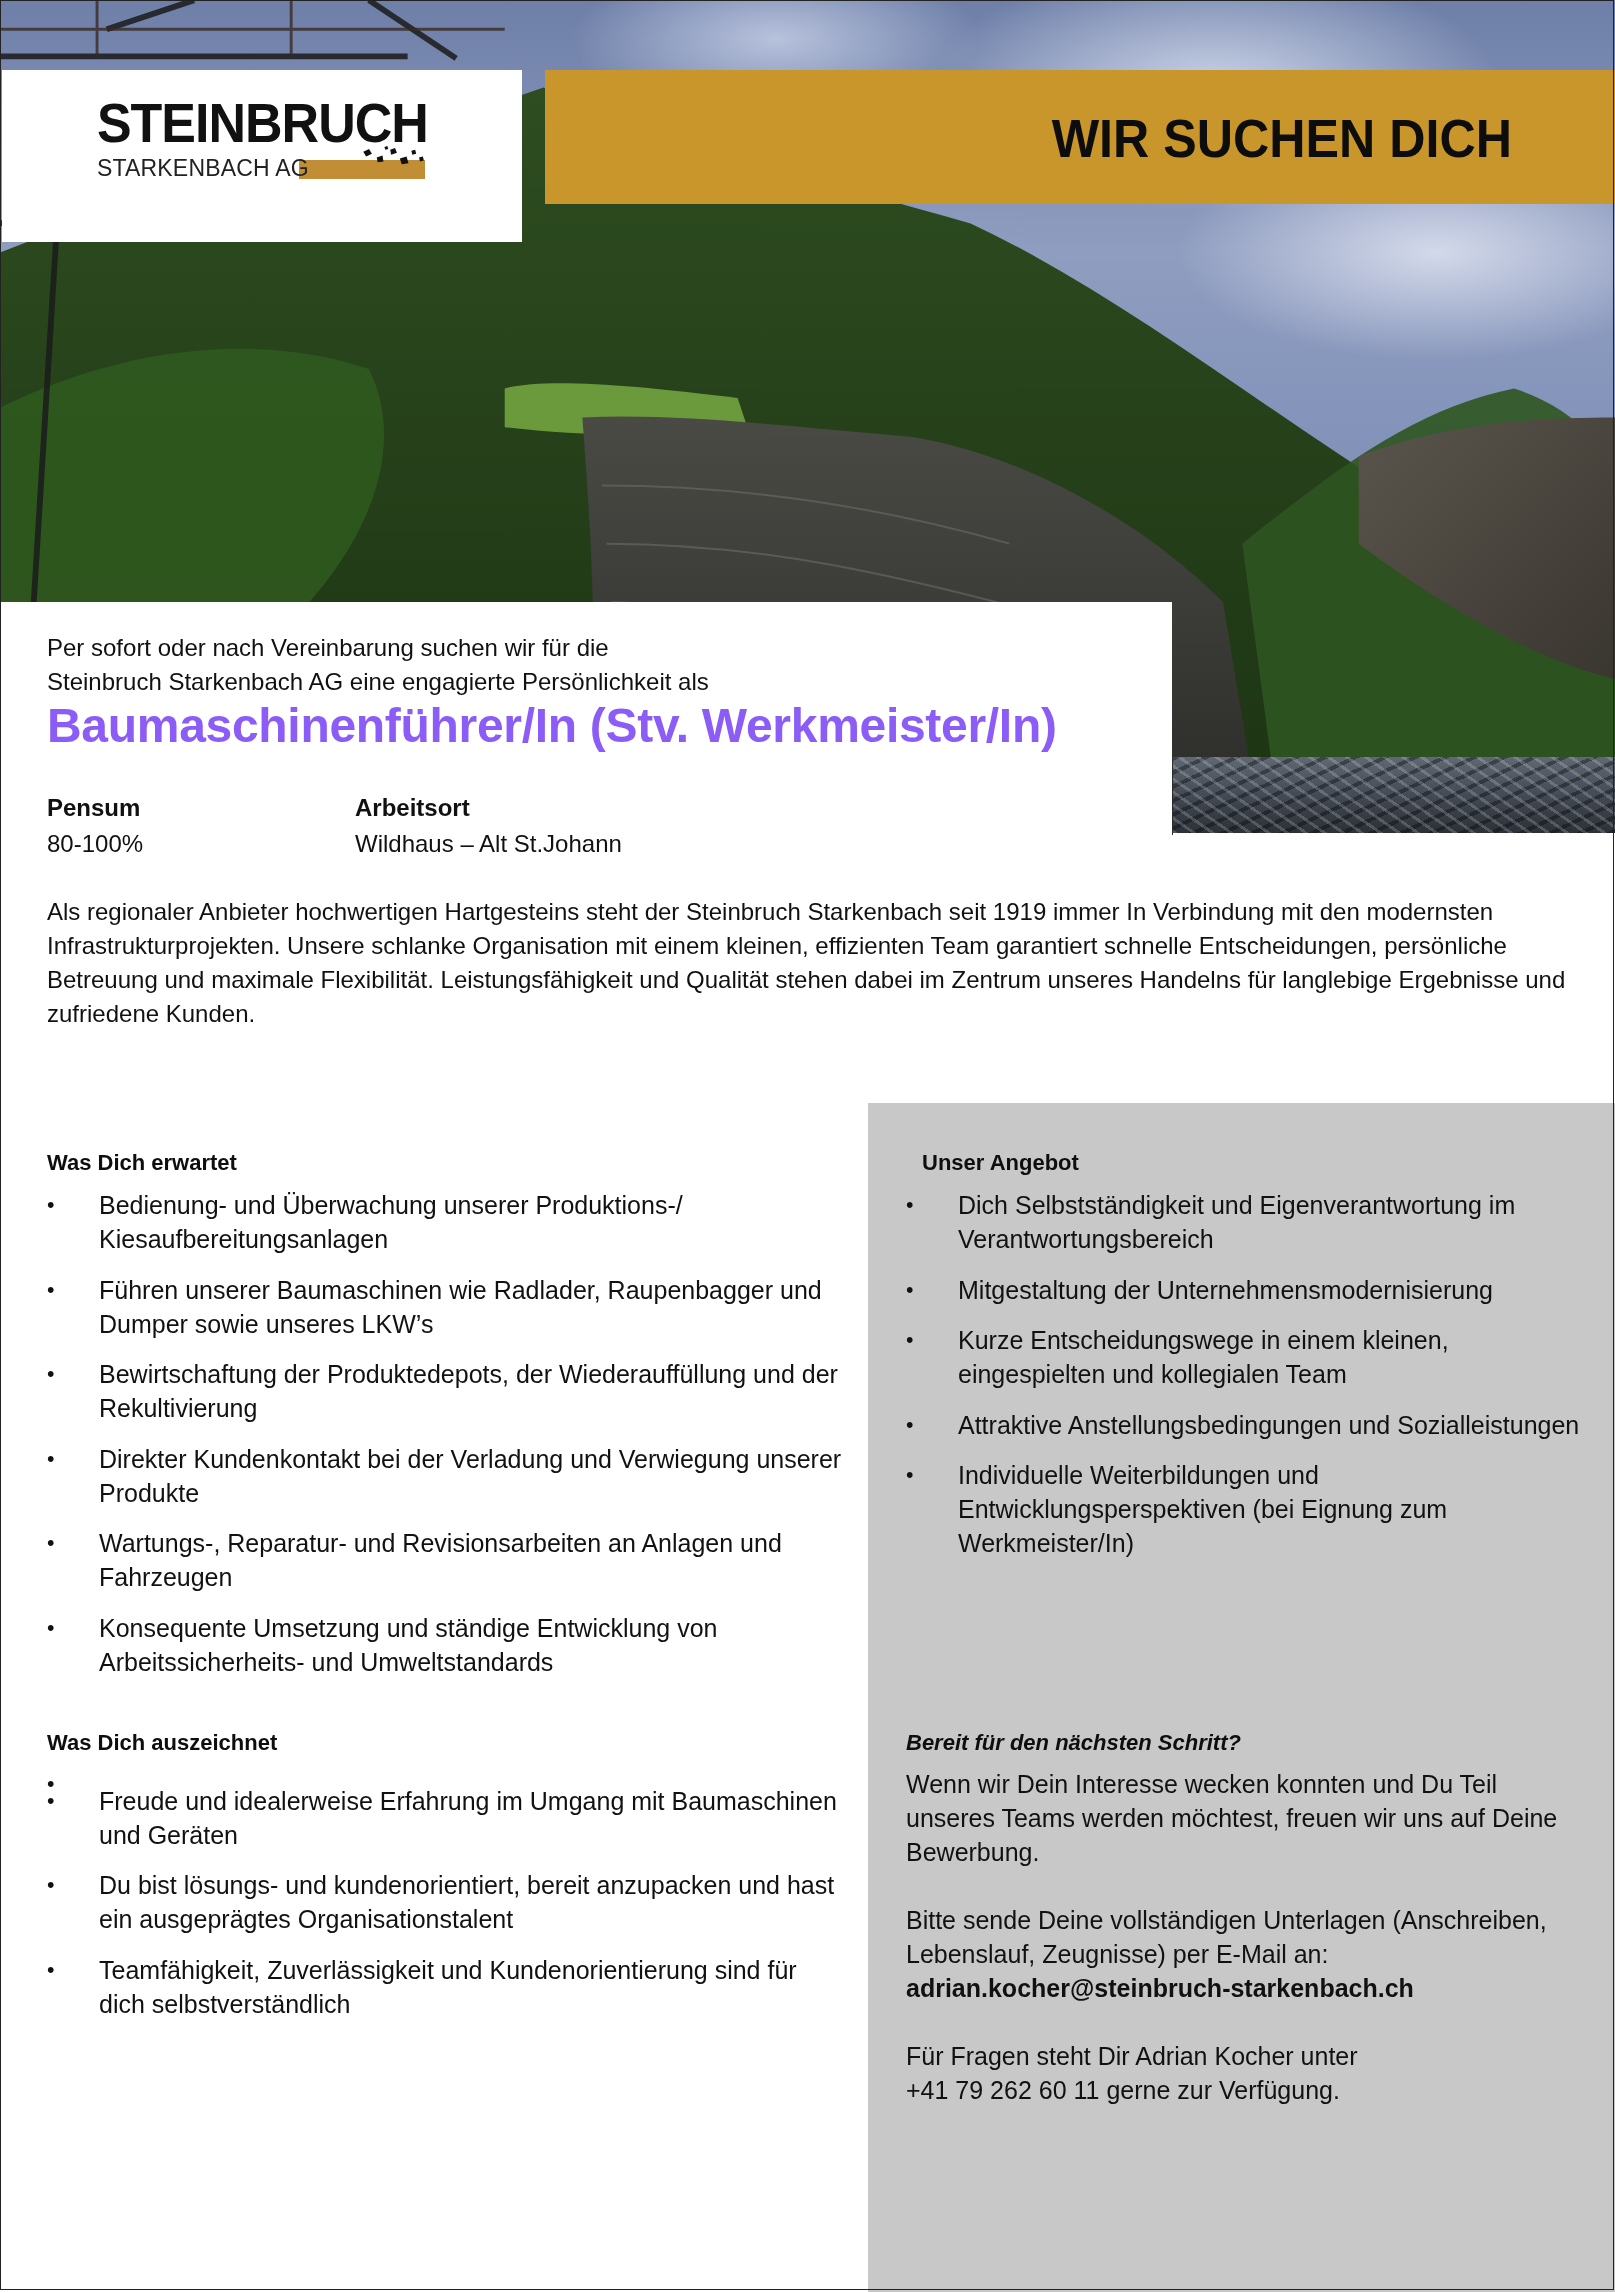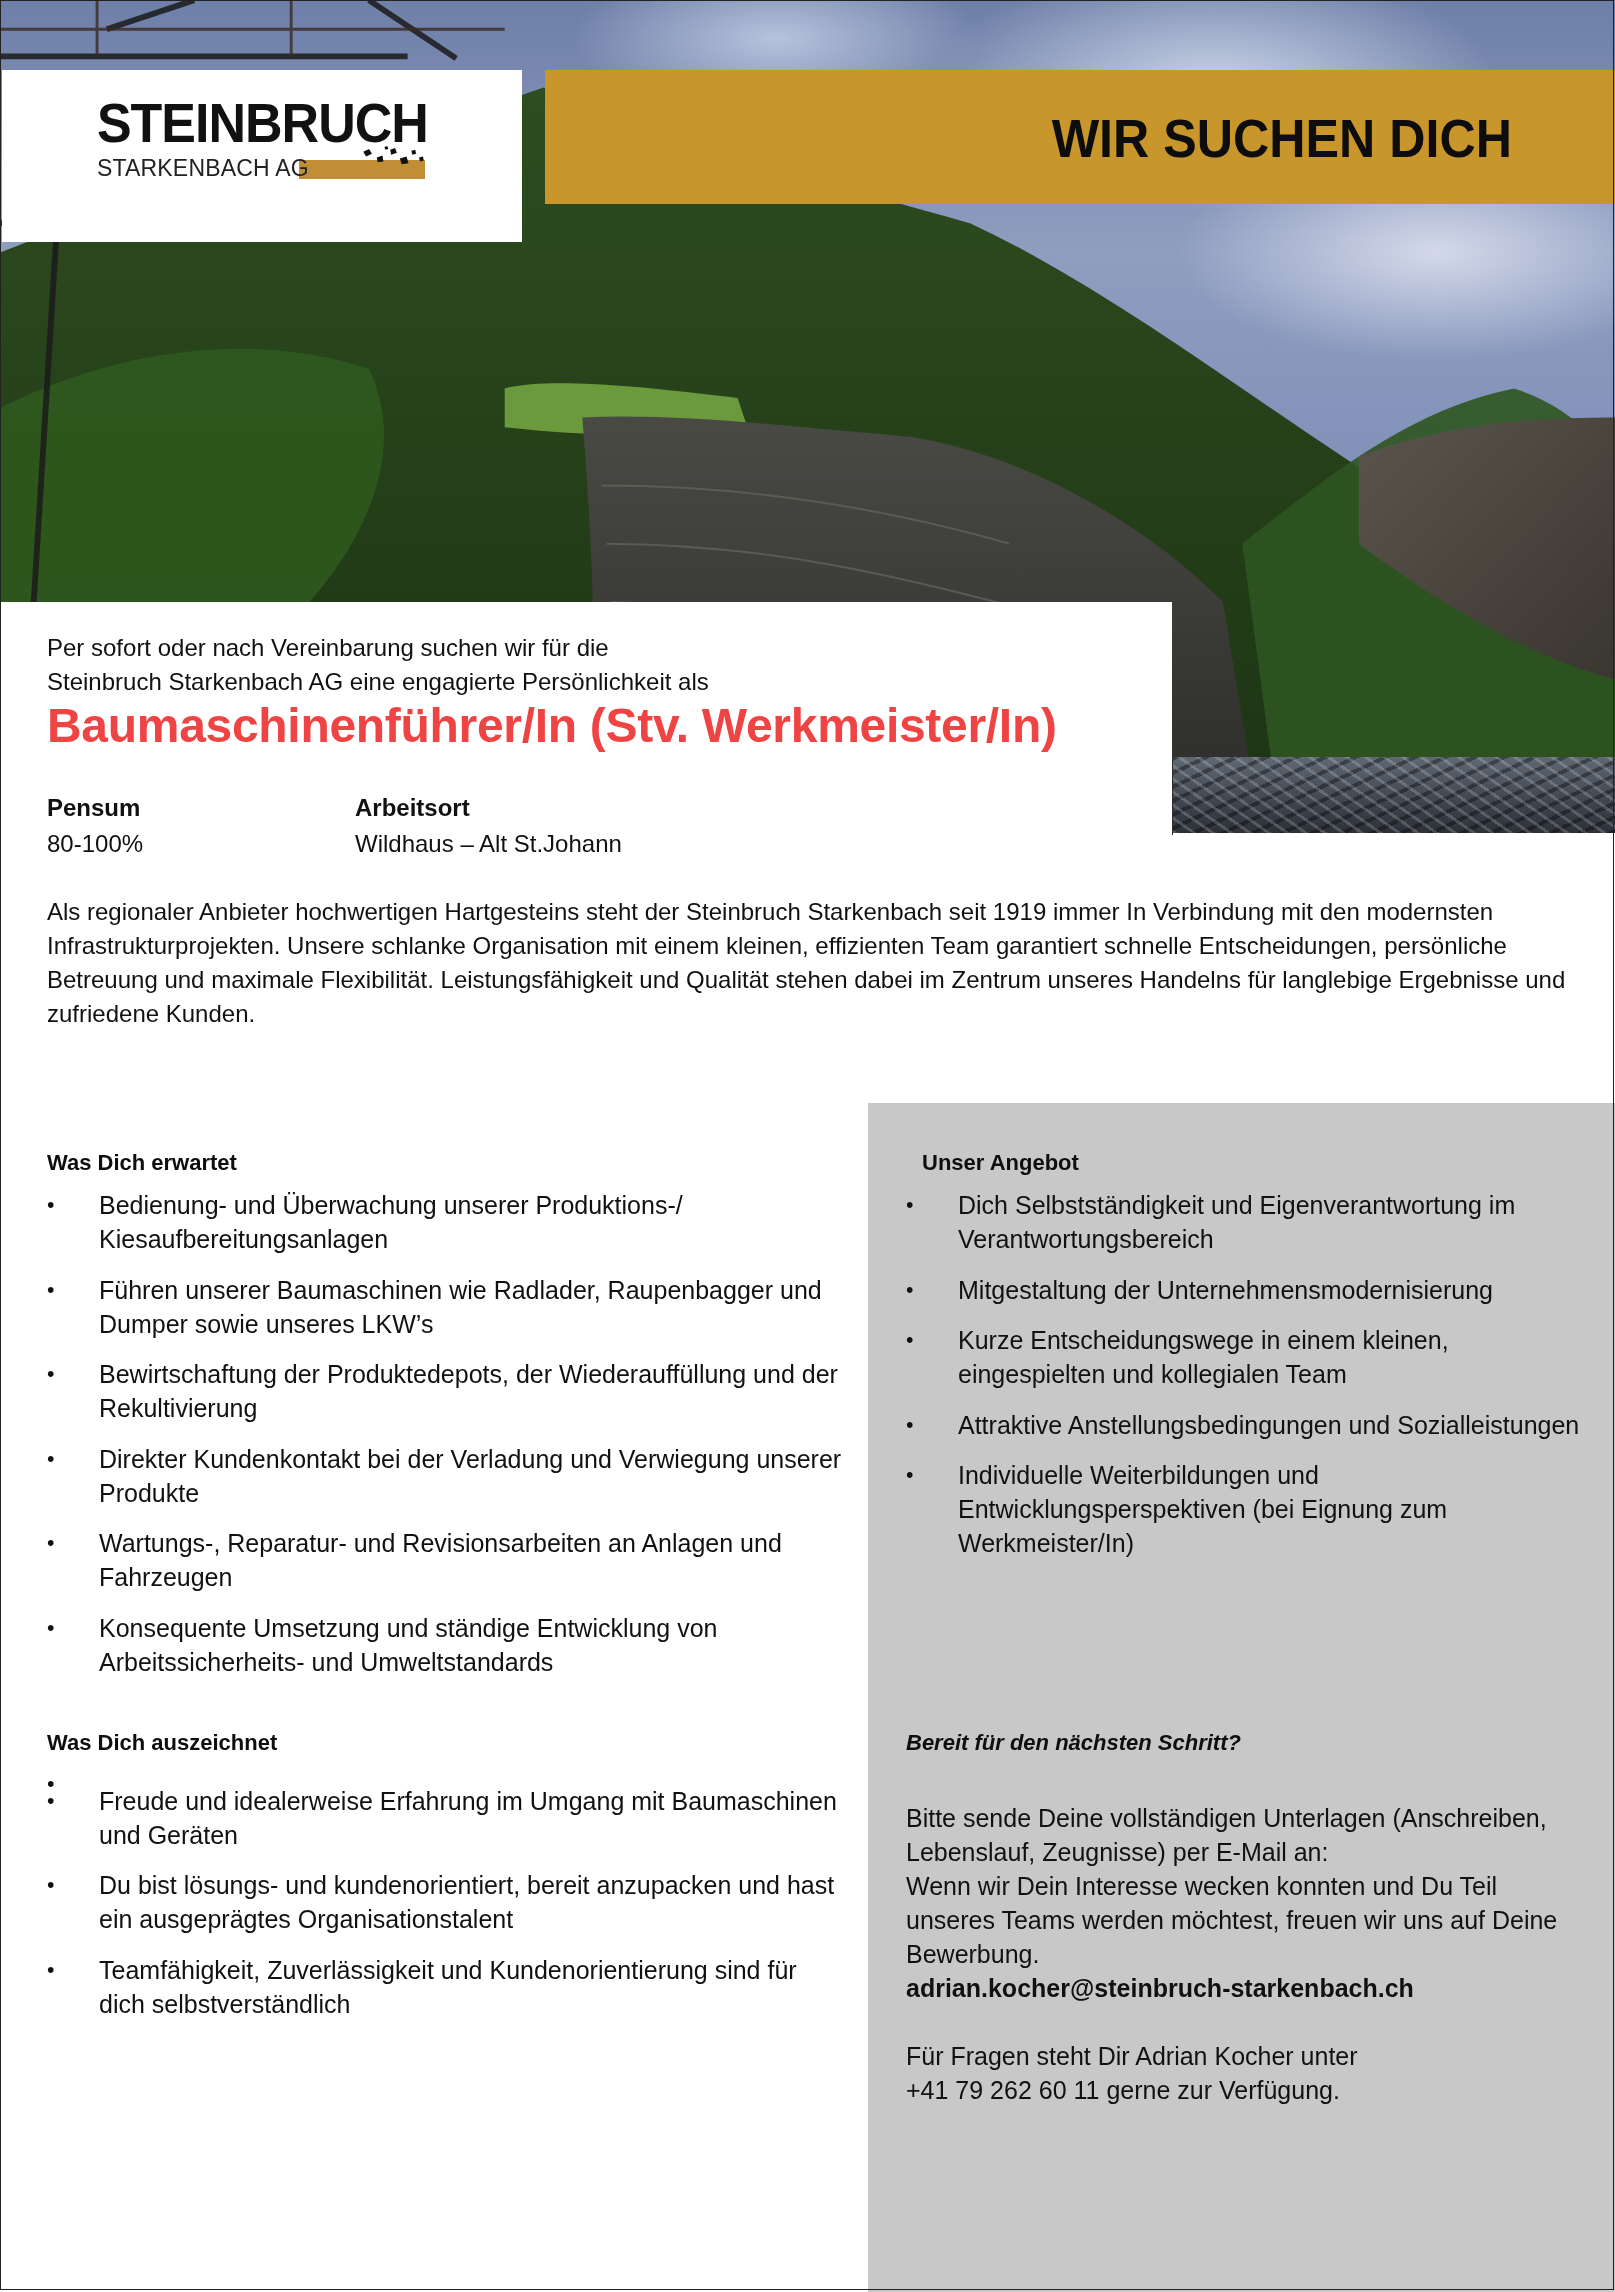--- a/index.html
+++ b/index.html
@@ -63,21 +63,21 @@
   .intro-card {
     position: absolute; left: 0; top: 602px; width: 1172px; height: 291px;
     background: #ffffff; z-index: 4;
   }
   .intro-lead {
     position: absolute; left: 47px; top: 29px; width: 1067px;
     font-size: 24px; line-height: 34px; color: #111;
   }
   .job-title {
     position: absolute; left: 47px; top: 100px;
-    font-weight: 700; font-size: 48px; line-height: 1; color: #ef4444;
+    font-weight: 700; font-size: 48px; line-height: 1; color: #8b5cf6;
     letter-spacing: -0.3px;
   }
   .meta-label { position: absolute; top: 192px; font-weight: 700; font-size: 24px; }
   .meta-value { position: absolute; top: 228px; font-size: 24px; }
   .col-a { left: 47px; }
   .col-b { left: 355px; }
 
   
   .stones {
     position: absolute; left: 1173px; top: 757px; width: 442px; height: 76px; z-index: 3;
@@ -235,21 +235,21 @@
 <ul class="blist right-col" style="top:1188px;">
   <li><span class="bullet">•</span><span>Dich Selbstständigkeit und Eigenverantwortung im Verantwortungsbereich</span></li>
   <li><span class="bullet">•</span><span>Mitgestaltung der Unternehmensmodernisierung</span></li>
   <li><span class="bullet">•</span><span>Kurze Entscheidungswege in einem kleinen, eingespielten und kollegialen Team</span></li>
   <li><span class="bullet">•</span><span>Attraktive Anstellungsbedingungen und Sozialleistungen</span></li>
   <li><span class="bullet">•</span><span>Individuelle Weiterbildungen und Entwicklungsperspektiven (bei Eignung zum Werkmeister/In)</span></li>
 </ul>
 
 <div class="section-title" style="left:906px; top:1732px;font-style:italic;">Bereit für den nächsten Schritt?</div>
 <div class="cta-text" style="top:1767px;">
+  <p>Wenn wir Dein Interesse wecken konnten und Du Teil unseres Teams werden möchtest, freuen wir uns auf Deine Bewerbung.</p>
   <p style="margin-top:34px;">Bitte sende Deine vollständigen Unterlagen (Anschreiben, Lebenslauf, Zeugnisse) per E-Mail an:</p>
-  <p>Wenn wir Dein Interesse wecken konnten und Du Teil unseres Teams werden möchtest, freuen wir uns auf Deine Bewerbung.</p>
   <p class="cta-email">adrian.kocher@steinbruch-starkenbach.ch</p>
   <p style="margin-top:34px;">Für Fragen steht Dir Adrian Kocher unter</p>
   <p>+41 79 262 60 11 gerne zur Verfügung.</p>
 </div>
 
 <div class="frame"></div>
 
 
 </body></html>

